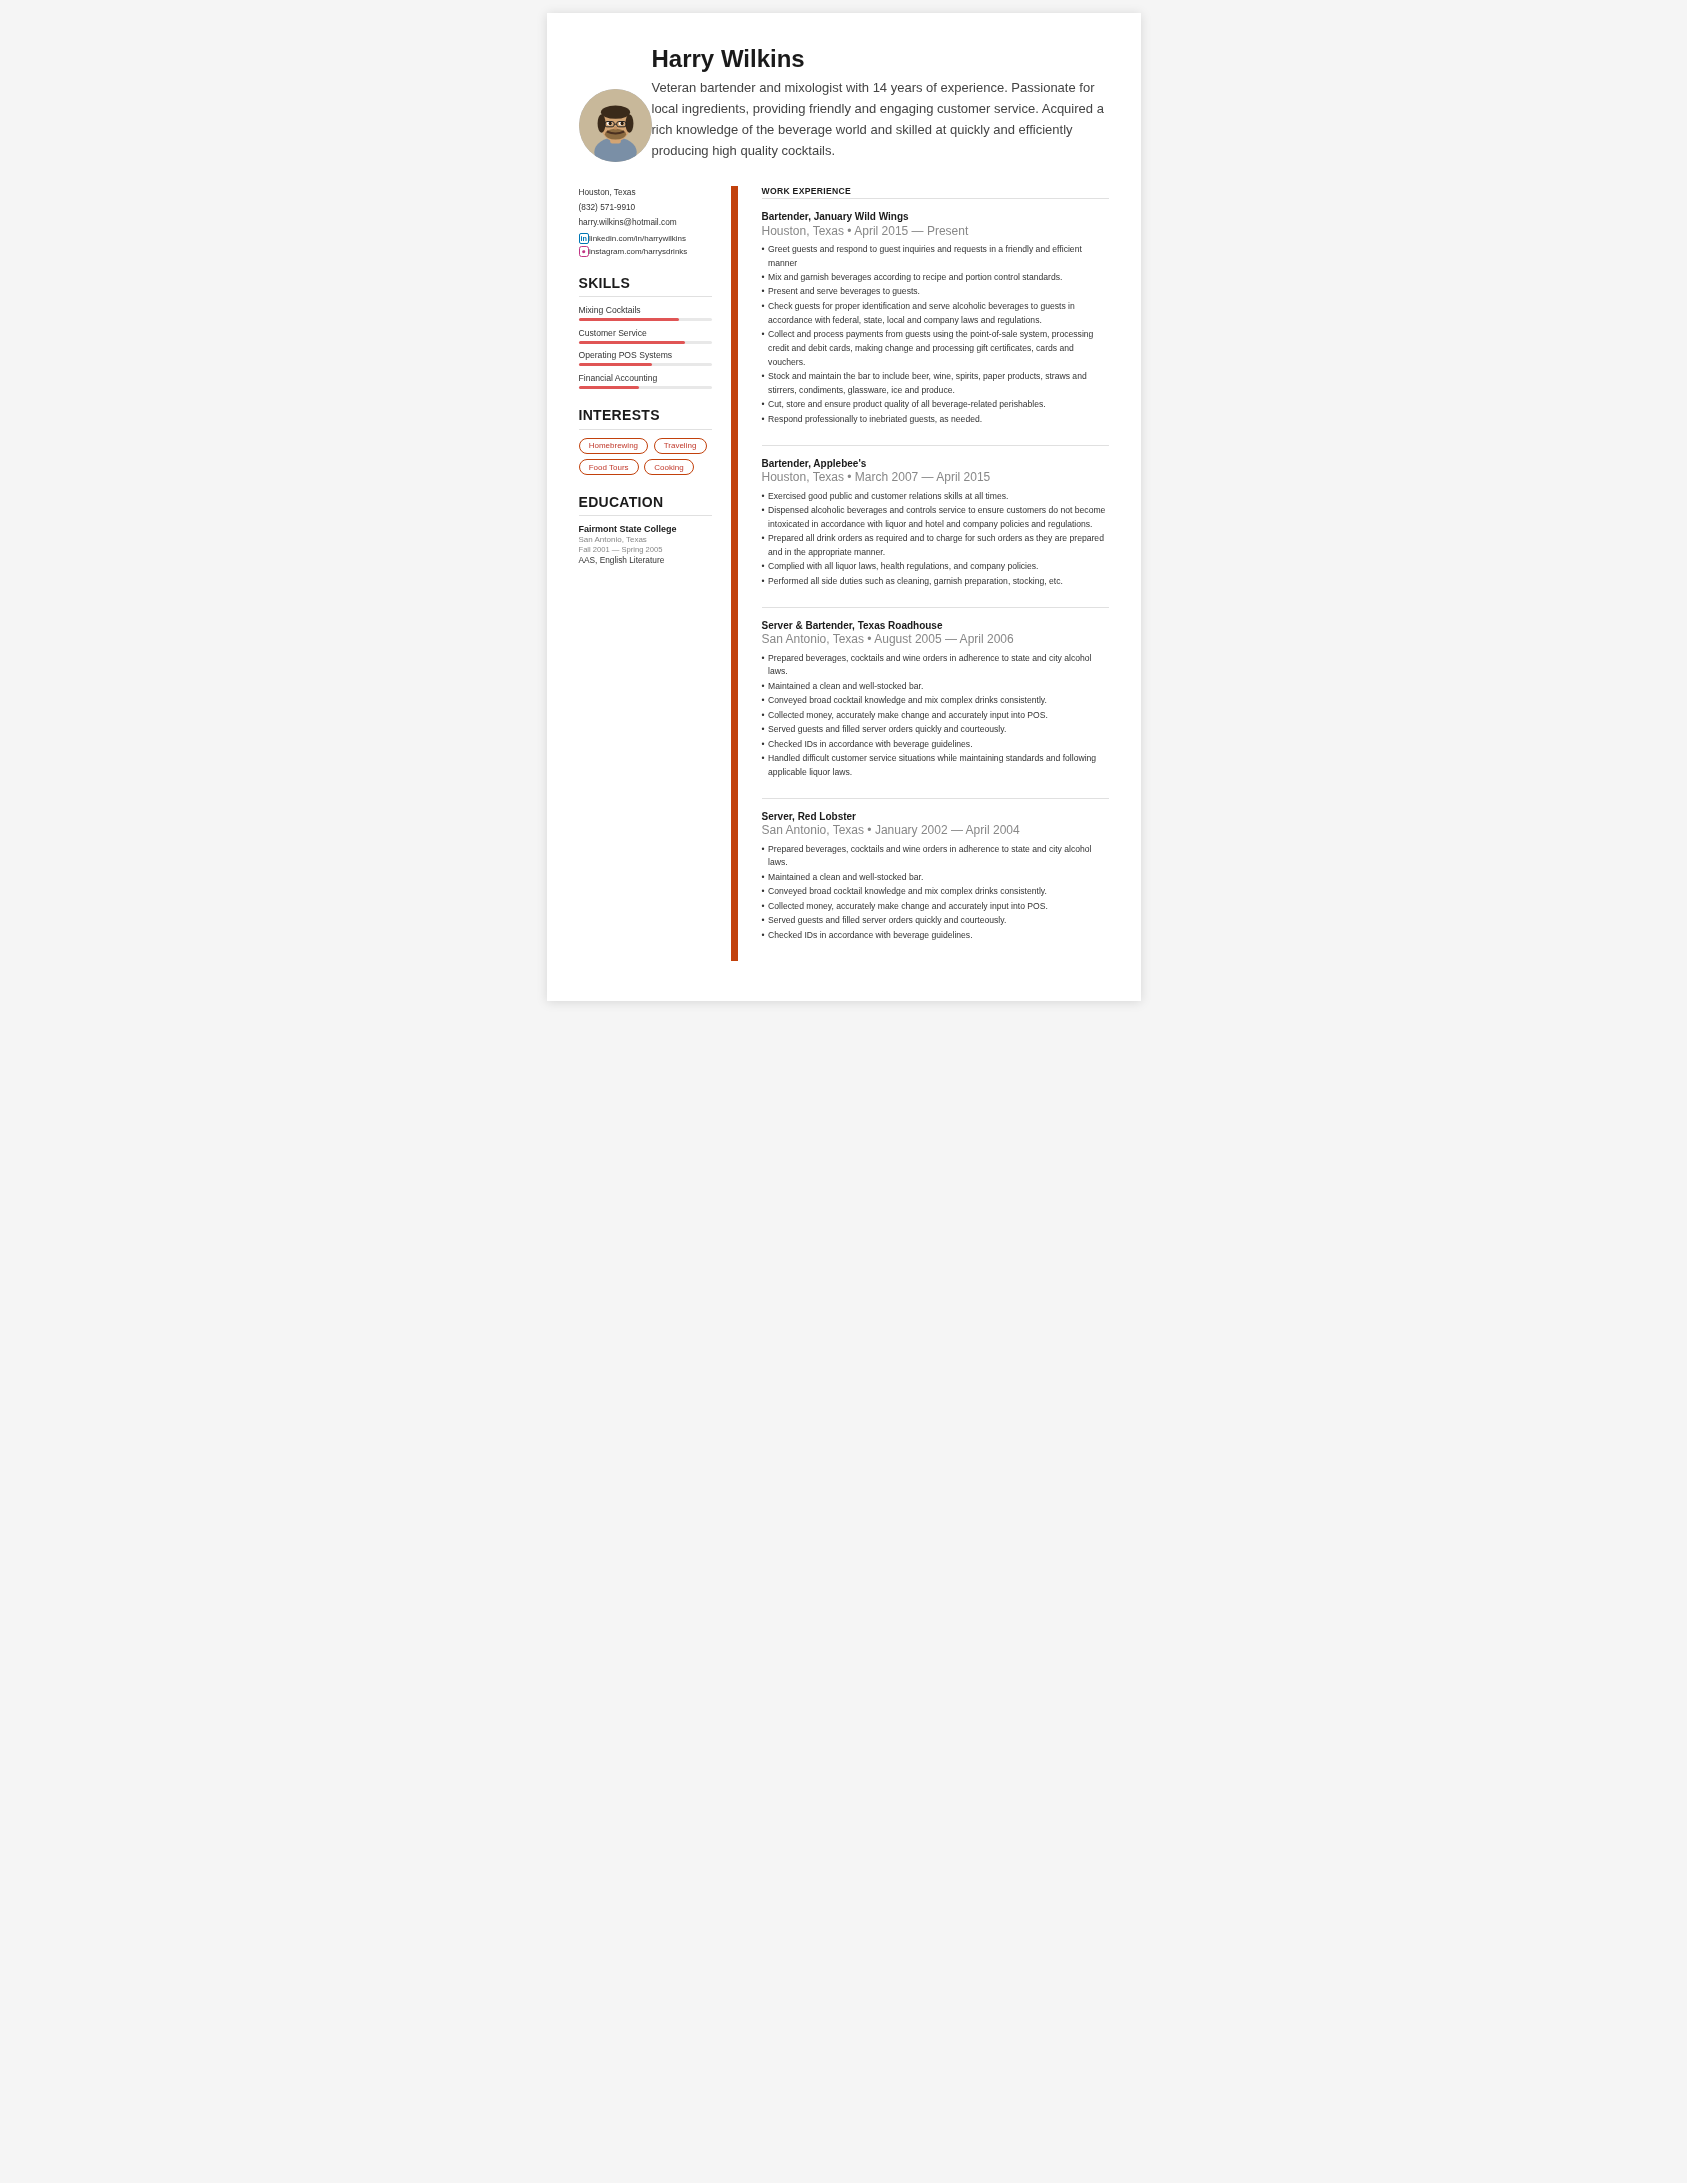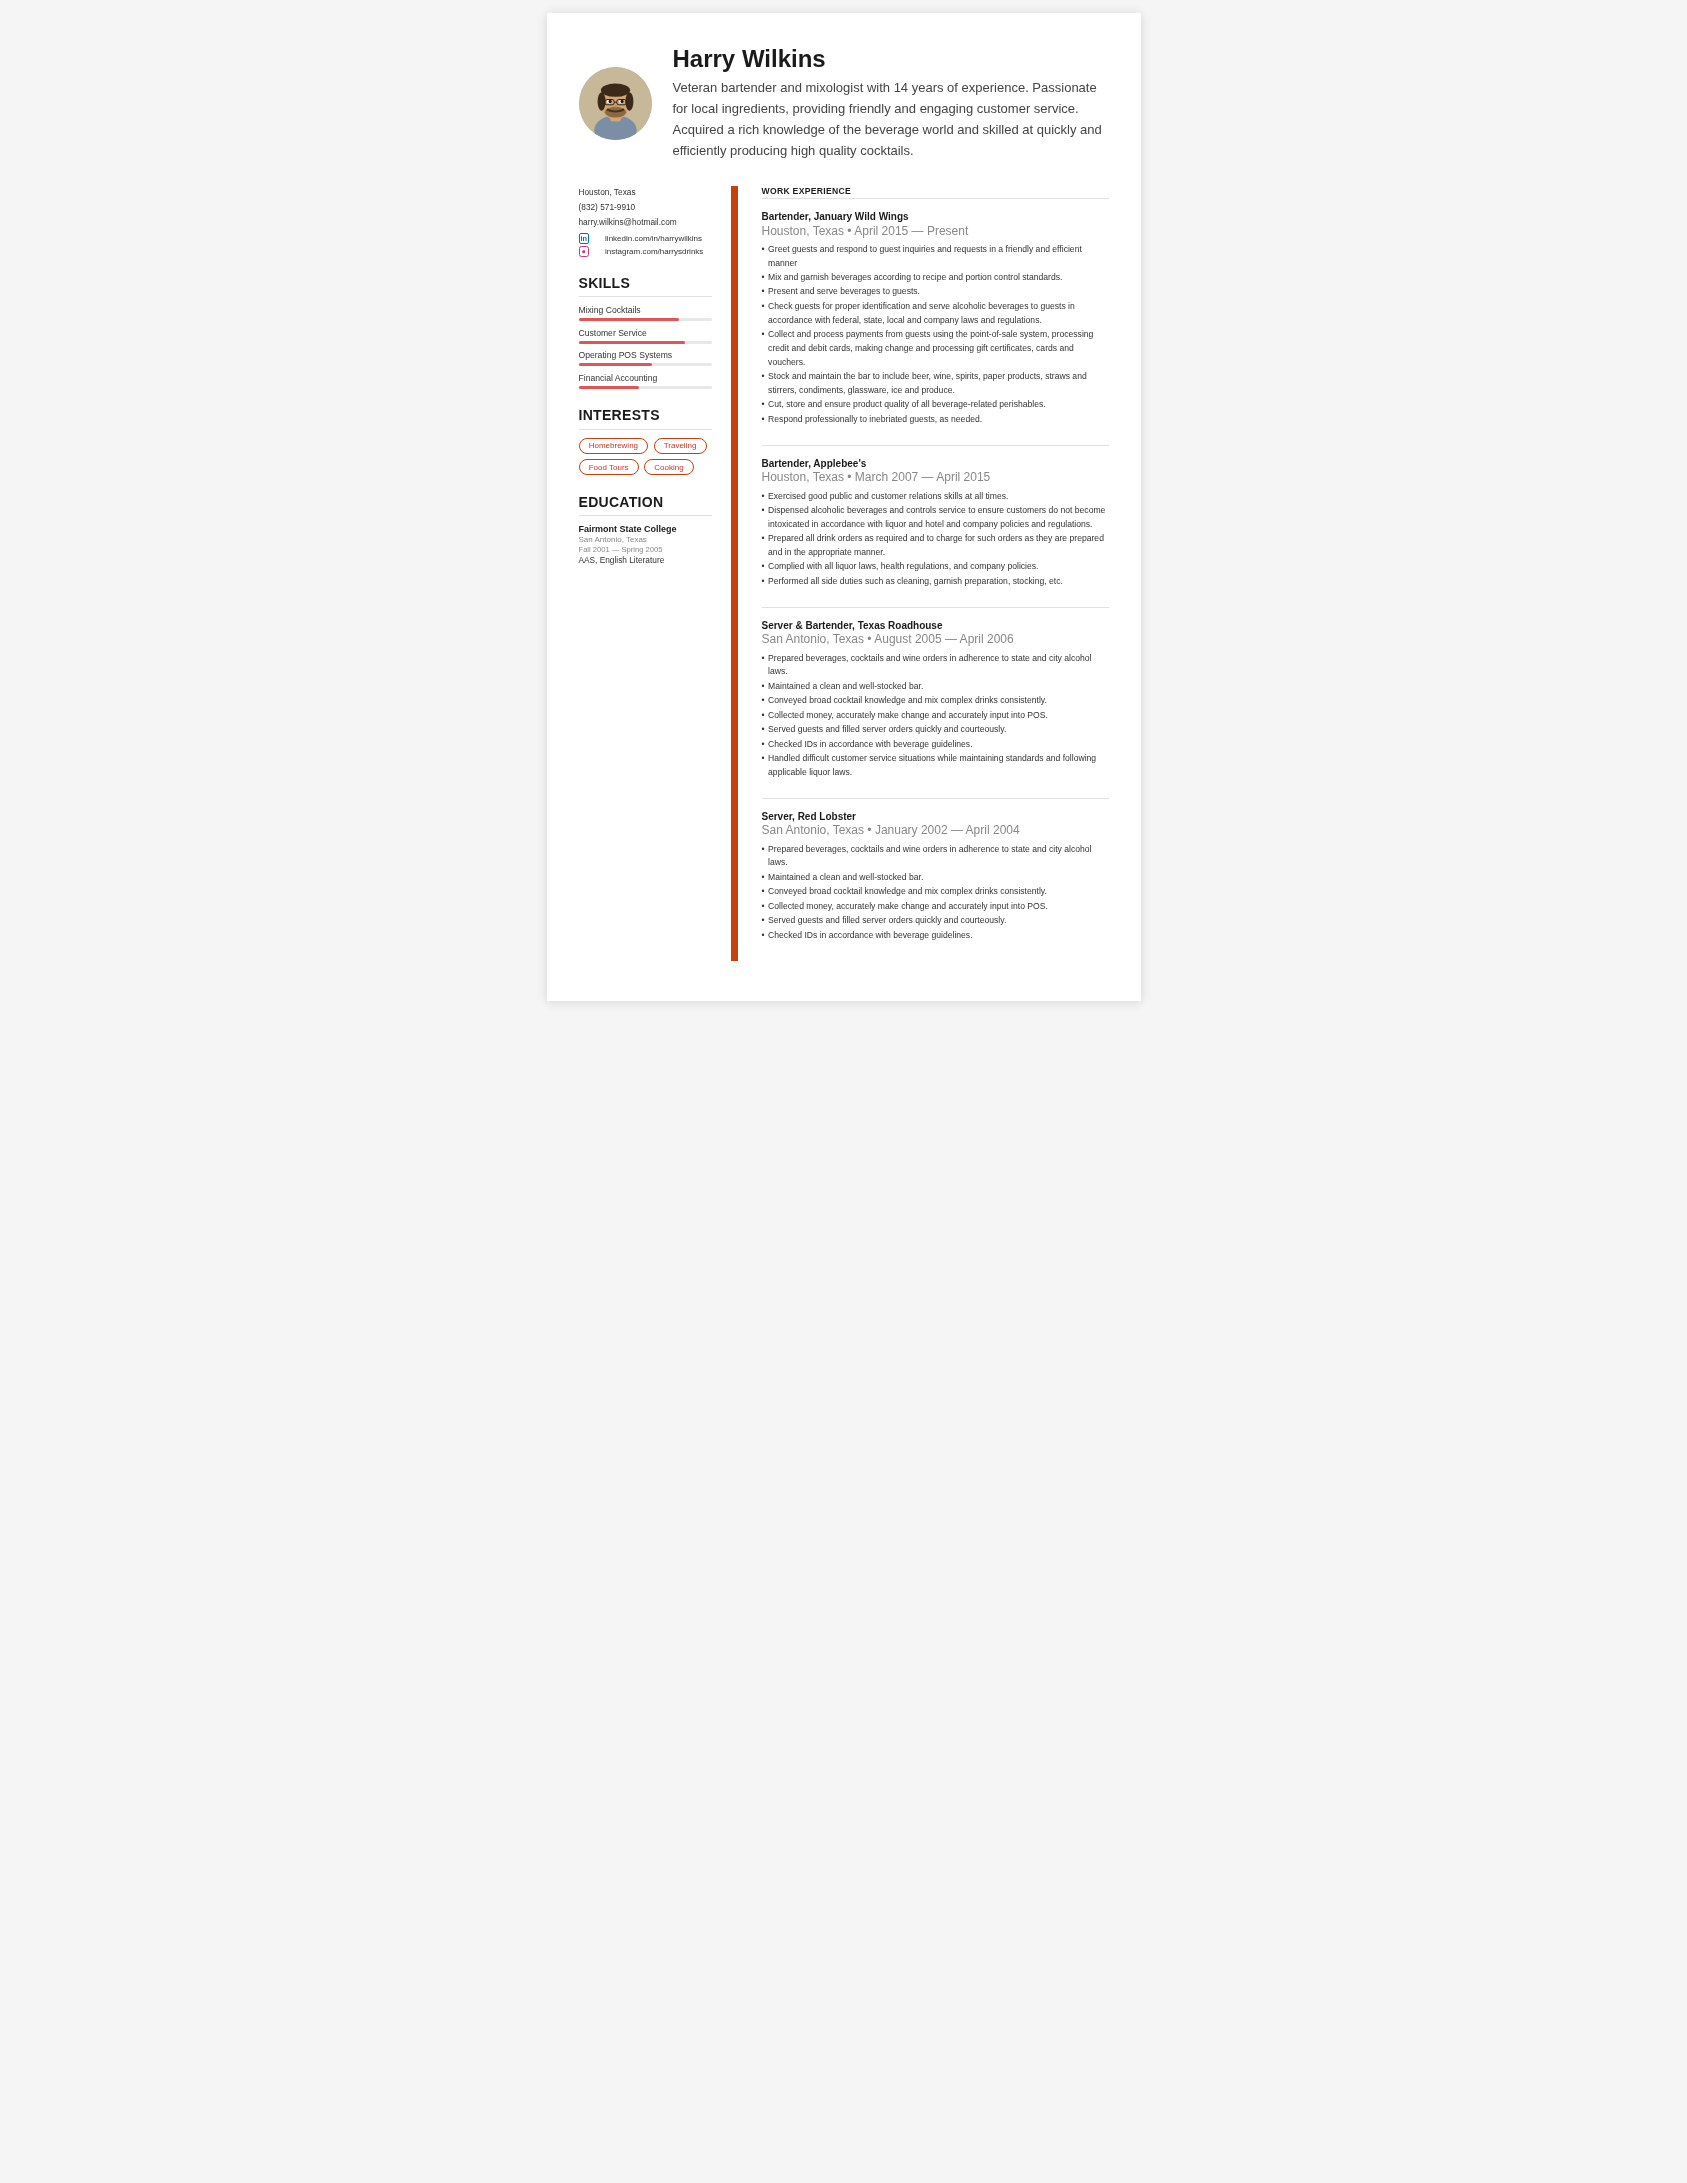--- a/index.html
+++ b/index.html
@@ -15,22 +15,21 @@
     .resume-page {
       background: #fff;
       width: 594px;
       padding: 32px 32px 40px 32px;
       box-shadow: 0 1.3px 10.6px rgba(0,0,0,0.13);
     }
 
     
     .header {
       display: flex;
-      align-items: center;
-      gap: 21px;
+      align-items: flex-end;
       margin-bottom: 24px;
     }
     .avatar {
       width: 73px;
       height: 73px;
       border-radius: 50%;
       overflow: hidden;
       flex-shrink: 0;
       background: #b0b0b0;
       display: flex;
@@ -70,21 +69,21 @@
     .contact-section { margin-bottom: 18.5px; }
     .contact-item {
       font-size: 8.3px;
       color: #333;
       margin-bottom: 2.6px;
       line-height: 1.5;
     }
     .contact-social {
       display: flex;
       align-items: center;
-      gap: 16px;
+      gap: 0;
       font-size: 8px;
       color: #333;
       margin-bottom: 2px;
     }
     .social-icon {
       width: 10.6px;
       height: 10.6px;
       display: inline-flex;
       align-items: center;
       justify-content: center;

